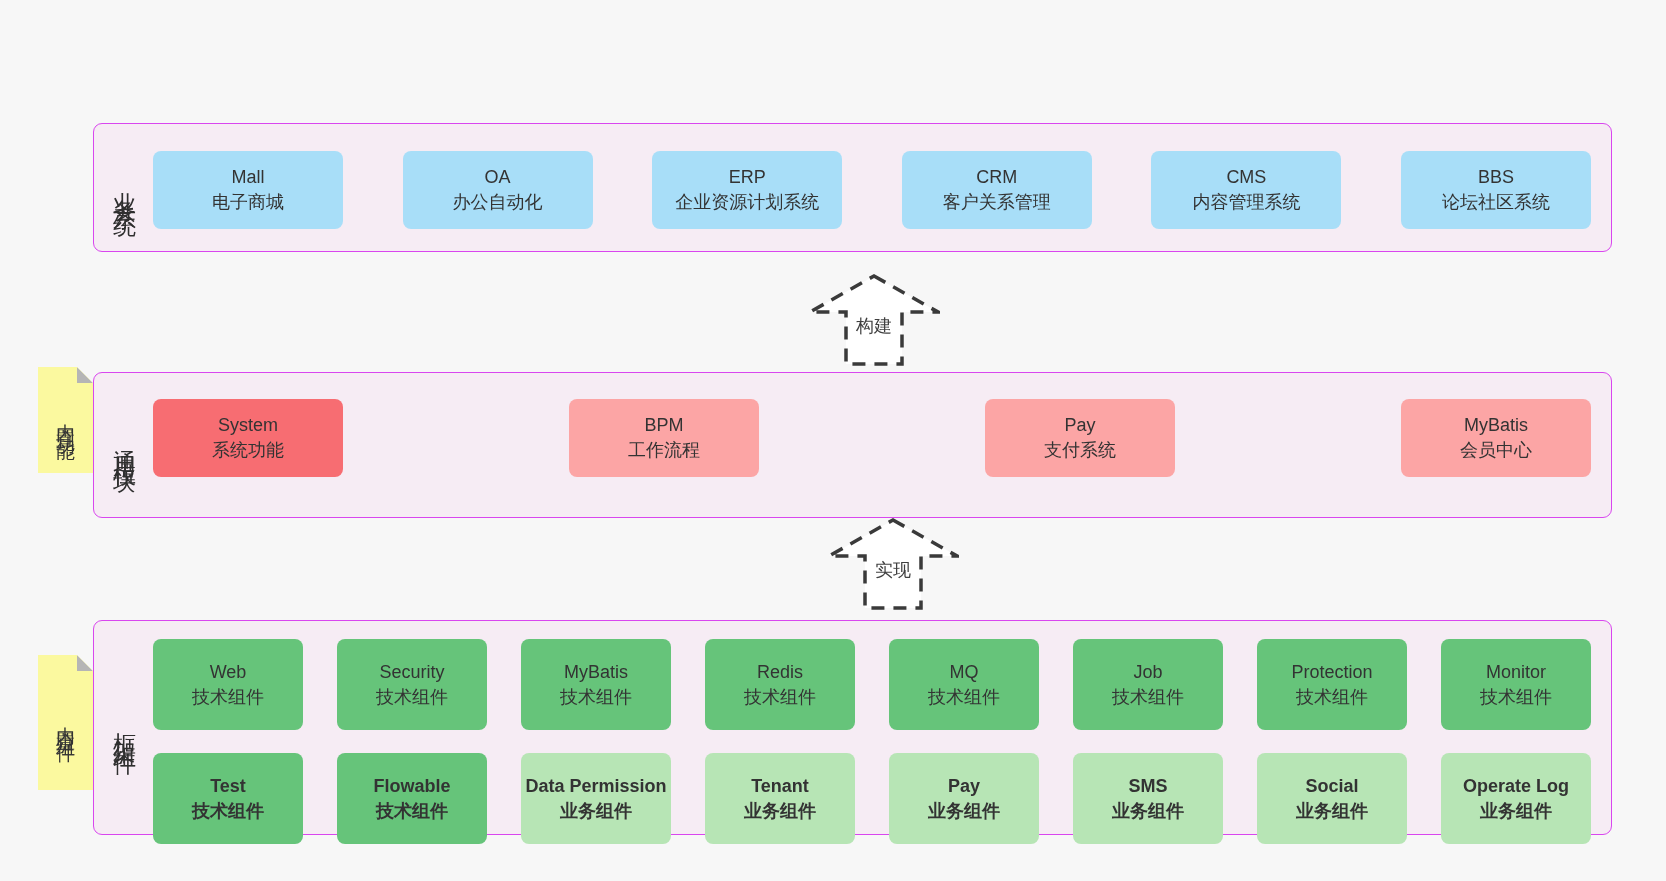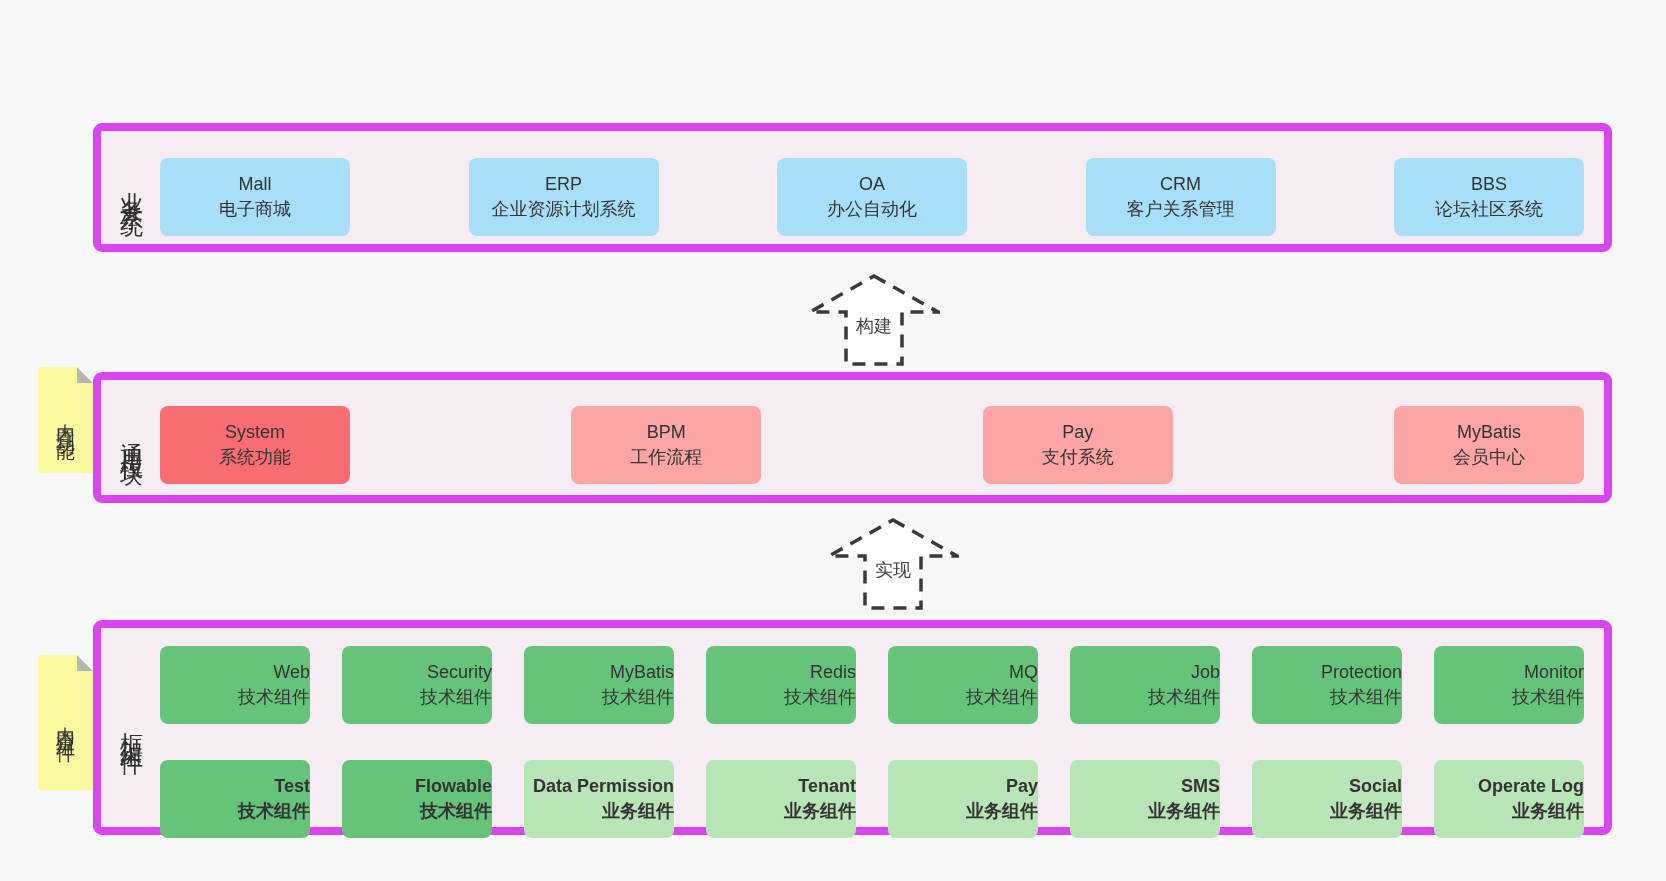--- a/index.html
+++ b/index.html
@@ -4,39 +4,39 @@
 <style>
   html,body{margin:0;padding:0;}
   body{
     width:1666px;height:881px;position:relative;overflow:hidden;
     background:#f7f7f7;
     font-family:"Liberation Sans","DejaVu Sans",sans-serif;
     color:#333;
   }
   .band{
     position:absolute;left:93px;width:1519px;
-    background:#f6ecf4;border:8px solid #d946ef;border-radius:9px;
+    background:#f6ecf4;border:1px solid #d946ef;border-radius:9px;
     box-sizing:border-box;
   }
   .band-label{
     position:absolute;left:16px;top:50%;transform:translateY(-50%);
     writing-mode:vertical-rl;text-orientation:upright;
     font-size:23px;letter-spacing:7px;color:#2f2f2f;white-space:nowrap;
   }
   .row{
     position:absolute;left:59px;right:20px;
     display:flex;justify-content:space-between;
   }
   .bx{
     border-radius:8px;display:flex;flex-direction:column;
     align-items:center;justify-content:center;text-align:center;
     font-size:18px;line-height:25px;color:#333;
   }
   .bx-wide{width:190px;height:78px;}
-  .bx-small{width:150px;height:78px;align-items:flex-end;}
+  .bx-small{width:150px;height:91px;}
   .blue{background:#a8def8;}
   .red{background:#f76d72;}
   .pink{background:#fca5a5;}
   .gdark{background:#66c47a;}
   .glight{background:#b7e5b5;}
   .tag{
     position:absolute;left:38px;width:55px;background:#fbf99f;
     display:flex;align-items:center;justify-content:center;
     clip-path:polygon(0 0,calc(100% - 16px) 0,100% 16px,100% 100%,0 100%);
   }
@@ -60,51 +60,55 @@
 <body>
 
 <div class="band" style="top:123px;height:129px;">
   <div class="band-label">业务系统</div>
   <div class="row" style="top:27px;">
     <div class="bx bx-wide blue">
       <span>Mall</span>
       <span>电子商城</span>
     </div>
     <div class="bx bx-wide blue">
+      <span>OA</span>
+      <span>办公自动化</span>
+    </div>
+    <div class="bx bx-wide blue">
       <span>ERP</span>
       <span>企业资源计划系统</span>
     </div>
     <div class="bx bx-wide blue">
-      <span>OA</span>
-      <span>办公自动化</span>
-    </div>
-    <div class="bx bx-wide blue">
       <span>CRM</span>
       <span>客户关系管理</span>
+    </div>
+    <div class="bx bx-wide blue">
+      <span>CMS</span>
+      <span>内容管理系统</span>
     </div>
     <div class="bx bx-wide blue">
       <span>BBS</span>
       <span>论坛社区系统</span>
     </div>
   </div>
 </div>
 
 <div class="arrow" style="left:808px;top:272px;text-decoration:underline;">
   <svg width="132" height="96" viewBox="0 0 132 96">
     <polygon points="66,4 130,40 94,40 94,92 38,92 38,40 2,40" fill="#ffffff" stroke="#3a3a3a" stroke-width="3.5" stroke-dasharray="13 9"></polygon>
   </svg>
   <span class="arrow-label">构建</span>
 </div>
 
 <div class="tag" style="top:367px;height:106px;">
   <span class="tag-fold"></span>
   <span class="tag-text">内置功能</span>
 </div>
 
-<div class="band" style="top:372px;height:131px;">
+<div class="band" style="top:372px;height:146px;">
   <div class="band-label">通用模块</div>
   <div class="row" style="top:26px;">
     <div class="bx bx-wide red">
       <span>System</span>
       <span>系统功能</span>
     </div>
     <div class="bx bx-wide pink">
       <span>BPM</span>
       <span>工作流程</span>
     </div>

